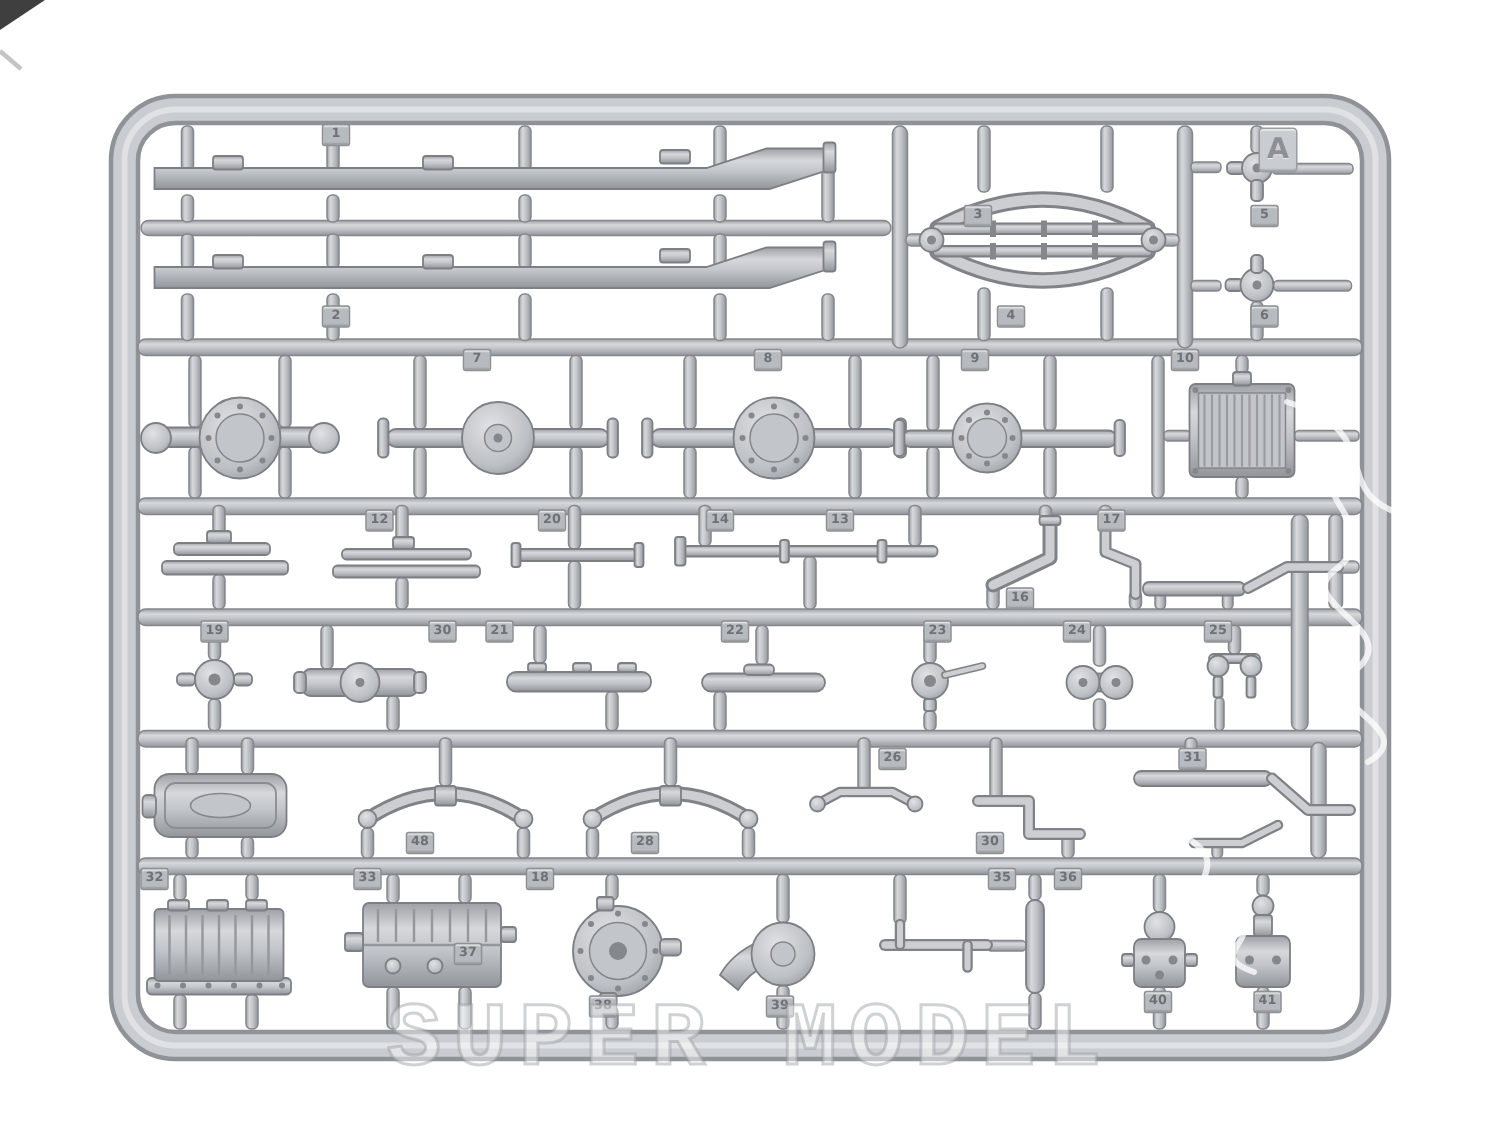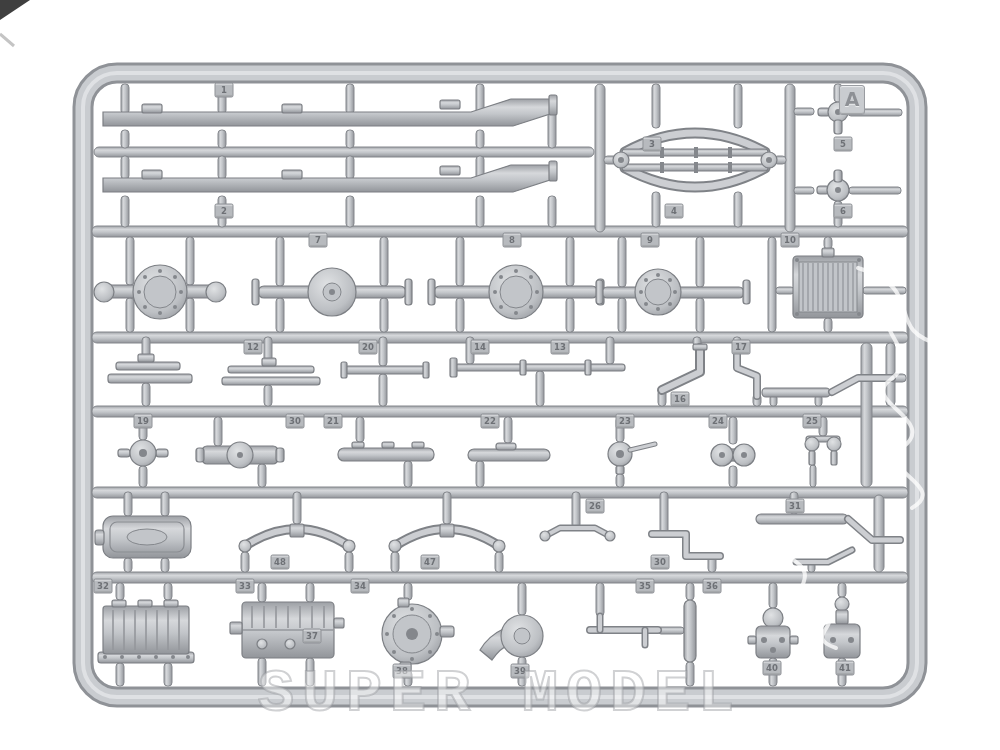--- a/index.html
+++ b/index.html
@@ -520,27 +520,27 @@
 <div class="tag" style="left:741px;top:347px">17</div>
 <div class="tag" style="left:143px;top:421px">19</div>
 <div class="tag" style="left:295px;top:421px">30</div>
 <div class="tag" style="left:333px;top:421px">21</div>
 <div class="tag" style="left:490px;top:421px">22</div>
 <div class="tag" style="left:625px;top:421px">23</div>
 <div class="tag" style="left:718px;top:421px">24</div>
 <div class="tag" style="left:812px;top:421px">25</div>
 <div class="tag" style="left:595px;top:506px">26</div>
 <div class="tag" style="left:280px;top:562px">48</div>
-<div class="tag" style="left:430px;top:562px">47</div>
+<div class="tag" style="left:430px;top:562px">28</div>
 <div class="tag" style="left:660px;top:562px">30</div>
 <div class="tag" style="left:795px;top:506px">31</div>
 <div class="tag" style="left:103px;top:586px">32</div>
 <div class="tag" style="left:245px;top:586px">33</div>
-<div class="tag" style="left:360px;top:586px">34</div>
-<div class="tag" style="left:645px;top:586px">35</div>
+<div class="tag" style="left:360px;top:586px">18</div>
+<div class="tag" style="left:668px;top:586px">35</div>
 <div class="tag" style="left:712px;top:586px">36</div>
 <div class="tag" style="left:312px;top:636px">37</div>
 <div class="tag" style="left:402px;top:671px">38</div>
 <div class="tag" style="left:520px;top:671px">39</div>
 <div class="tag" style="left:772px;top:668px">40</div>
 <div class="tag" style="left:845px;top:668px">41</div>
 
 <div class="letterA">A</div>
 
 <div class="wm">SUPER MODEL</div>

